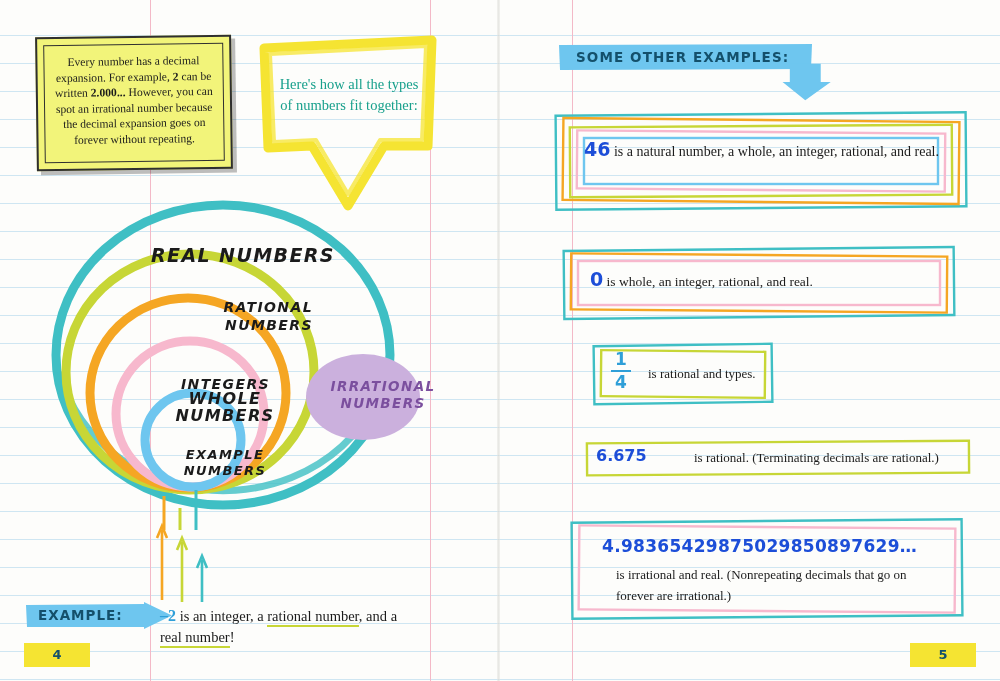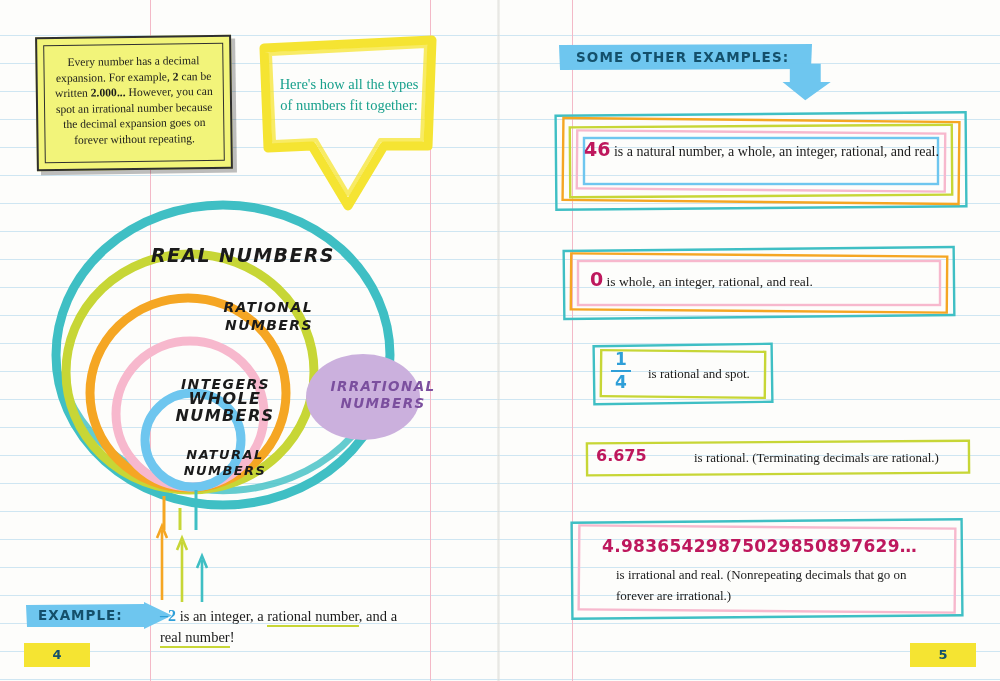--- a/index.html
+++ b/index.html
@@ -100,21 +100,21 @@
 
   
   .ex-box{position:absolute;}
   .ex-box svg{position:absolute;left:0;top:0;}
   .ex-text{
     position:absolute;
     font-family:"Liberation Serif", serif;
     color:#1b1b1b;
   }
   .ex-num{
-    color:#be185d;font-weight:bold;
+    color:#1d4ed8;font-weight:bold;
     font-family:"DejaVu Sans", sans-serif;
   }
 
   #ex1{left:552px;top:108px;width:420px;height:106px;}
   #ex1 .ex-text{left:32px;top:30px;width:360px;font-size:14px;line-height:23px;}
   #ex1 .ex-num{font-size:19px;}
 
   #ex2{left:560px;top:244px;width:400px;height:78px;}
   #ex2 .ex-text{left:30px;top:24px;width:350px;font-size:13.5px;line-height:22px;}
   #ex2 .ex-num{font-size:19px;}
@@ -193,21 +193,21 @@
       <ellipse cx="335" cy="197" rx="57" ry="43" fill="#cbb0dd"></ellipse>
 
       <path d="M136,390 L136,296" fill="none" stroke="#f5a623" stroke-width="3"></path>
       <path d="M152,392 L152,308" fill="none" stroke="#c7d636" stroke-width="3"></path>
       <path d="M168,392 L168,290" fill="none" stroke="#3fbfc4" stroke-width="3"></path>
     </svg>
     <div class="venn-label" id="lbl-real">REAL NUMBERS</div>
     <div class="venn-label" id="lbl-rational">RATIONAL NUMBERS</div>
     <div class="venn-label" id="lbl-integers">INTEGERS</div>
     <div class="venn-label" id="lbl-whole">WHOLE NUMBERS</div>
-    <div class="venn-label" id="lbl-natural">NATURAL NUMBERS</div>
+    <div class="venn-label" id="lbl-natural">EXAMPLE NUMBERS</div>
     <div class="venn-label" id="lbl-irrational">IRRATIONAL NUMBERS</div>
   </div>
 
   <svg class="abs" style="left:140px;top:508px;" width="110" height="100">
     <path d="M22,92 L22,22" fill="none" stroke="#f5a623" stroke-width="2.6"></path>
     <path d="M17,30 L22,18 L27,30" fill="none" stroke="#f5a623" stroke-width="2.6"></path>
     <path d="M42,94 L42,34" fill="none" stroke="#c7d636" stroke-width="2.6"></path>
     <path d="M37,42 L42,30 L47,42" fill="none" stroke="#c7d636" stroke-width="2.6"></path>
     <path d="M62,94 L62,52" fill="none" stroke="#3fbfc4" stroke-width="2.6"></path>
     <path d="M57,60 L62,48 L67,60" fill="none" stroke="#3fbfc4" stroke-width="2.6"></path>
@@ -260,21 +260,21 @@
   <div class="ex-box" id="ex3">
     <svg width="188" height="68" viewBox="0 0 188 68">
       <rect x="4" y="5" width="178" height="58" fill="none" stroke="#3fbfc4" stroke-width="2.4" transform="rotate(-0.8 94 34)"></rect>
       <rect x="11" y="11" width="164" height="46" fill="none" stroke="#c7d636" stroke-width="2.4" transform="rotate(0.6 94 34)"></rect>
     </svg>
     <div class="frac">
       <span>1</span>
       <span class="bar"></span>
       <span>4</span>
     </div>
-    <div class="ex-text">is rational and spot.</div>
+    <div class="ex-text">is rational and types.</div>
   </div>
 
   <div class="ex-box" id="ex4">
     <svg width="390" height="40" viewBox="0 0 390 40">
       <rect x="3" y="4" width="382" height="32" fill="none" stroke="#c7d636" stroke-width="2.4" transform="rotate(-0.4 195 20)"></rect>
     </svg>
     <div class="ex-num">6.675</div>
     <div class="ex-text"> is rational. (Terminating decimals are rational.)</div>
   </div>
 

